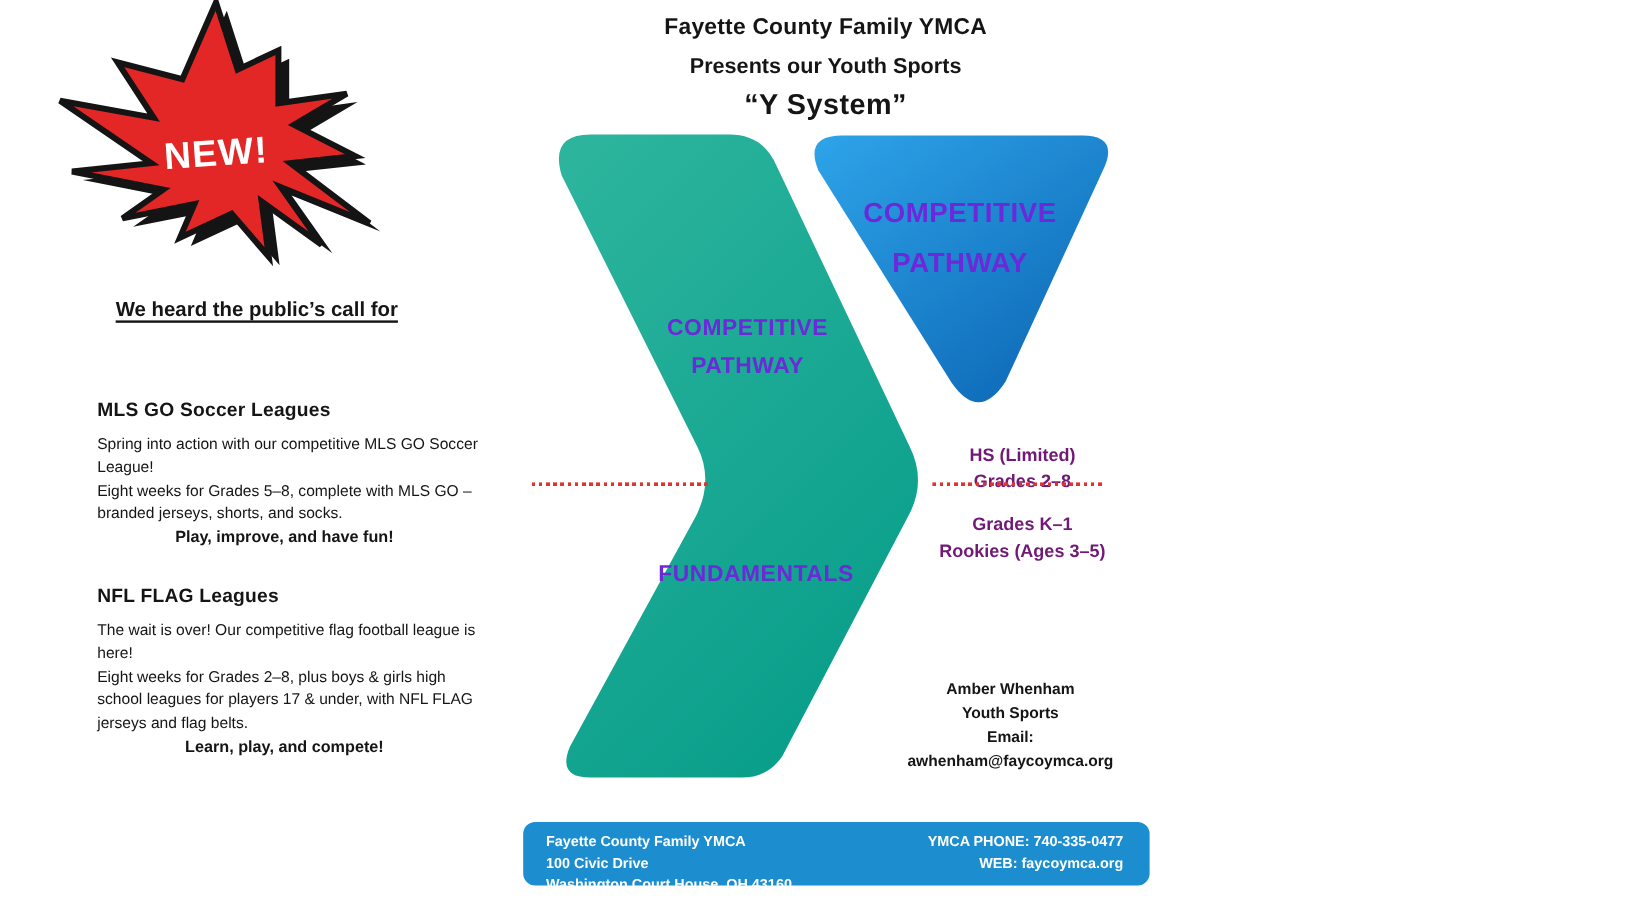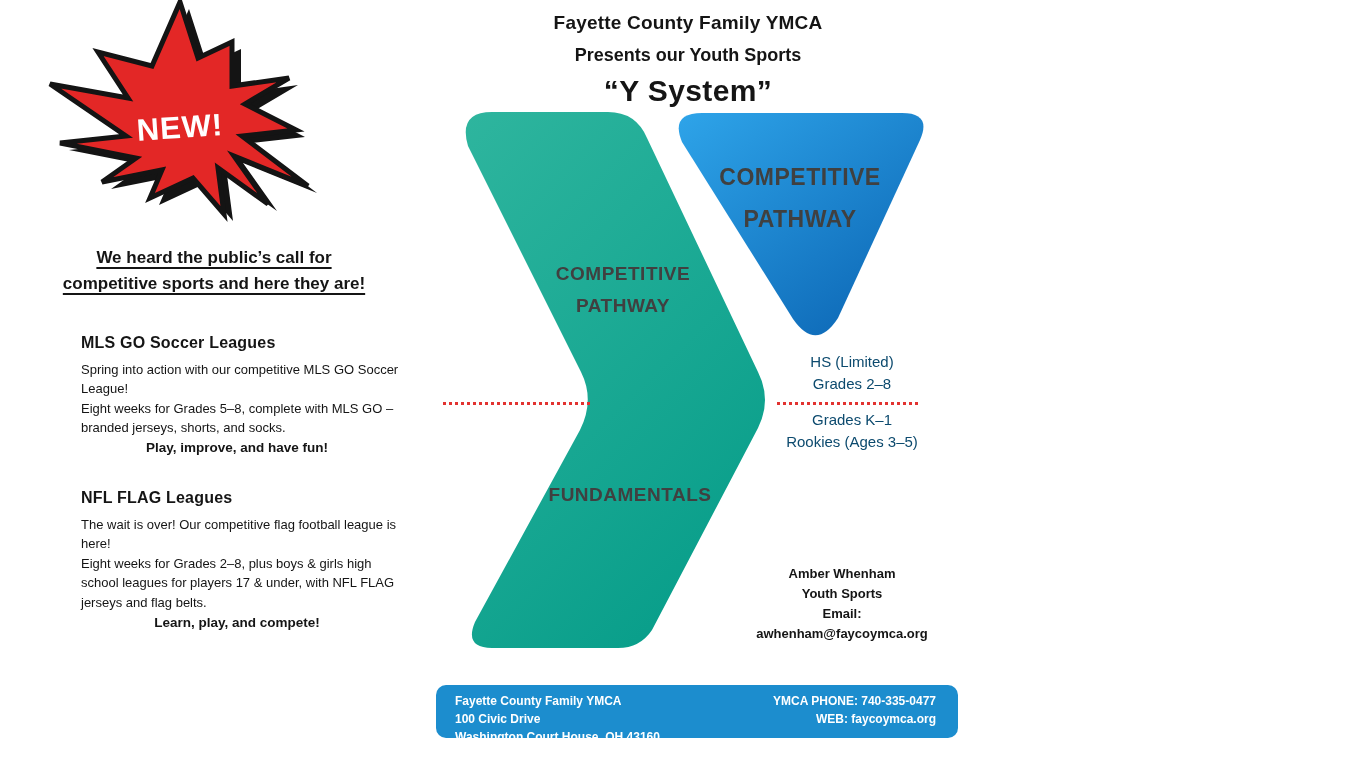--- a/index.html
+++ b/index.html
@@ -6,21 +6,21 @@
   .canvas{
     position:relative;width:1366px;height:768px;background:#ffffff;overflow:hidden;
     font-family:"Liberation Sans",sans-serif;color:#151515;
   }
   .abs{position:absolute;}
 
   
   .header{left:433px;top:12px;width:510px;text-align:center;}
   .header .h1{font-size:19px;font-weight:bold;letter-spacing:.2px;}
   .header .h2{font-size:18px;font-weight:bold;margin-top:11px;}
-  .header .h3{font-size:30px;font-weight:bold;margin-top:8px;letter-spacing:.4px;}
+  .header .h3{font-size:24px;font-weight:bold;margin-top:8px;letter-spacing:.4px;}
 
   
   .star-svg{left:20px;top:0;width:340px;height:232px;}
   .new-label{
     left:105px;top:105px;width:150px;height:46px;line-height:46px;text-align:center;
     color:#ffffff;font-size:31px;font-weight:bold;letter-spacing:1px;
     transform:rotate(-4deg);
   }
 
   
@@ -31,25 +31,25 @@
   
   .program{width:334px;margin-left:26px;}
   .program .ptitle{font-size:16px;font-weight:bold;margin-bottom:8px;letter-spacing:.2px;}
   .program .pbody{font-size:13px;line-height:19.4px;white-space:pre-line;}
   .program .phighlight{width:312px;text-align:center;font-size:13.5px;font-weight:bold;margin-top:0.5px;line-height:19.4px;}
   .program-mls{left:55px;top:334px;}
   .program-nfl{left:55px;top:489px;}
 
   
   .logo-svg{left:440px;top:100px;width:500px;height:560px;}
-  .diagram-label{color:#404040;font-weight:bold;text-align:center;letter-spacing:.5px;}
+  .diagram-label{color:#6d28d9;font-weight:bold;text-align:center;letter-spacing:.5px;}
   .rec-label{left:523px;top:258px;width:200px;font-size:19px;line-height:32px;}
   .comp-label{left:692px;top:156px;width:216px;font-size:23px;line-height:42px;}
-  .fund-label{left:530px;top:484px;width:200px;font-size:19px;}
-  .grades{width:172px;text-align:center;font-size:15px;font-weight:normal;line-height:22px;color:#0c4a6e;}
+  .fund-label{left:530px;top:468px;width:200px;font-size:19px;}
+  .grades{width:172px;text-align:center;font-size:15px;font-weight:bold;line-height:22px;color:#701a75;margin-top:18px;}
   .grades-upper{left:766px;top:351px;}
   .grades-lower{left:766px;top:409px;}
   .dotted{height:3px;background-image:repeating-linear-gradient(90deg,#e23230 0 3px,transparent 3px 6px);}
   .dotted-left{left:443px;top:402px;width:149px;}
   .dotted-right{left:777px;top:402px;width:143px;}
 
   
   .contact{left:732px;top:564px;width:220px;text-align:center;
     font-size:13px;font-weight:bold;line-height:20px;}
 
@@ -76,21 +76,20 @@
   <svg class="abs star-svg" viewBox="20 0 340 232">
     <g transform="translate(9,7)">
       <polygon fill="#141414" points="180,2 198,58 232,42 232,86 289,78 245,104 296,130 242,136 308,186 234,156 268,204 218,168 224,214 193,178 150,198 162,170 102,182 136,158 60,143 126,136 50,84 128,98 98,52 152,66"></polygon>
     </g>
     <polygon fill="#e32726" stroke="#141414" stroke-width="5" stroke-linejoin="miter" points="180,2 198,58 232,42 232,86 289,78 245,104 296,130 242,136 308,186 234,156 268,204 218,168 224,214 193,178 150,198 162,170 102,182 136,158 60,143 126,136 50,84 128,98 98,52 152,66"></polygon>
   </svg>
   <div class="abs new-label">NEW!</div>
 
   <div class="abs tagline">
     <span>We heard the public’s call for</span><br>
-    <span>competitive sports and here they are!</span>
   </div>
 
   <div class="abs program program-mls">
     <div class="ptitle">MLS GO Soccer Leagues</div>
     <div class="pbody">Spring into action with our competitive MLS GO Soccer
 League!
 Eight weeks for Grades 5–8, complete with MLS GO –
 branded jerseys, shorts, and socks.</div>
     <div class="phighlight">Play, improve, and have fun!</div>
   </div>

